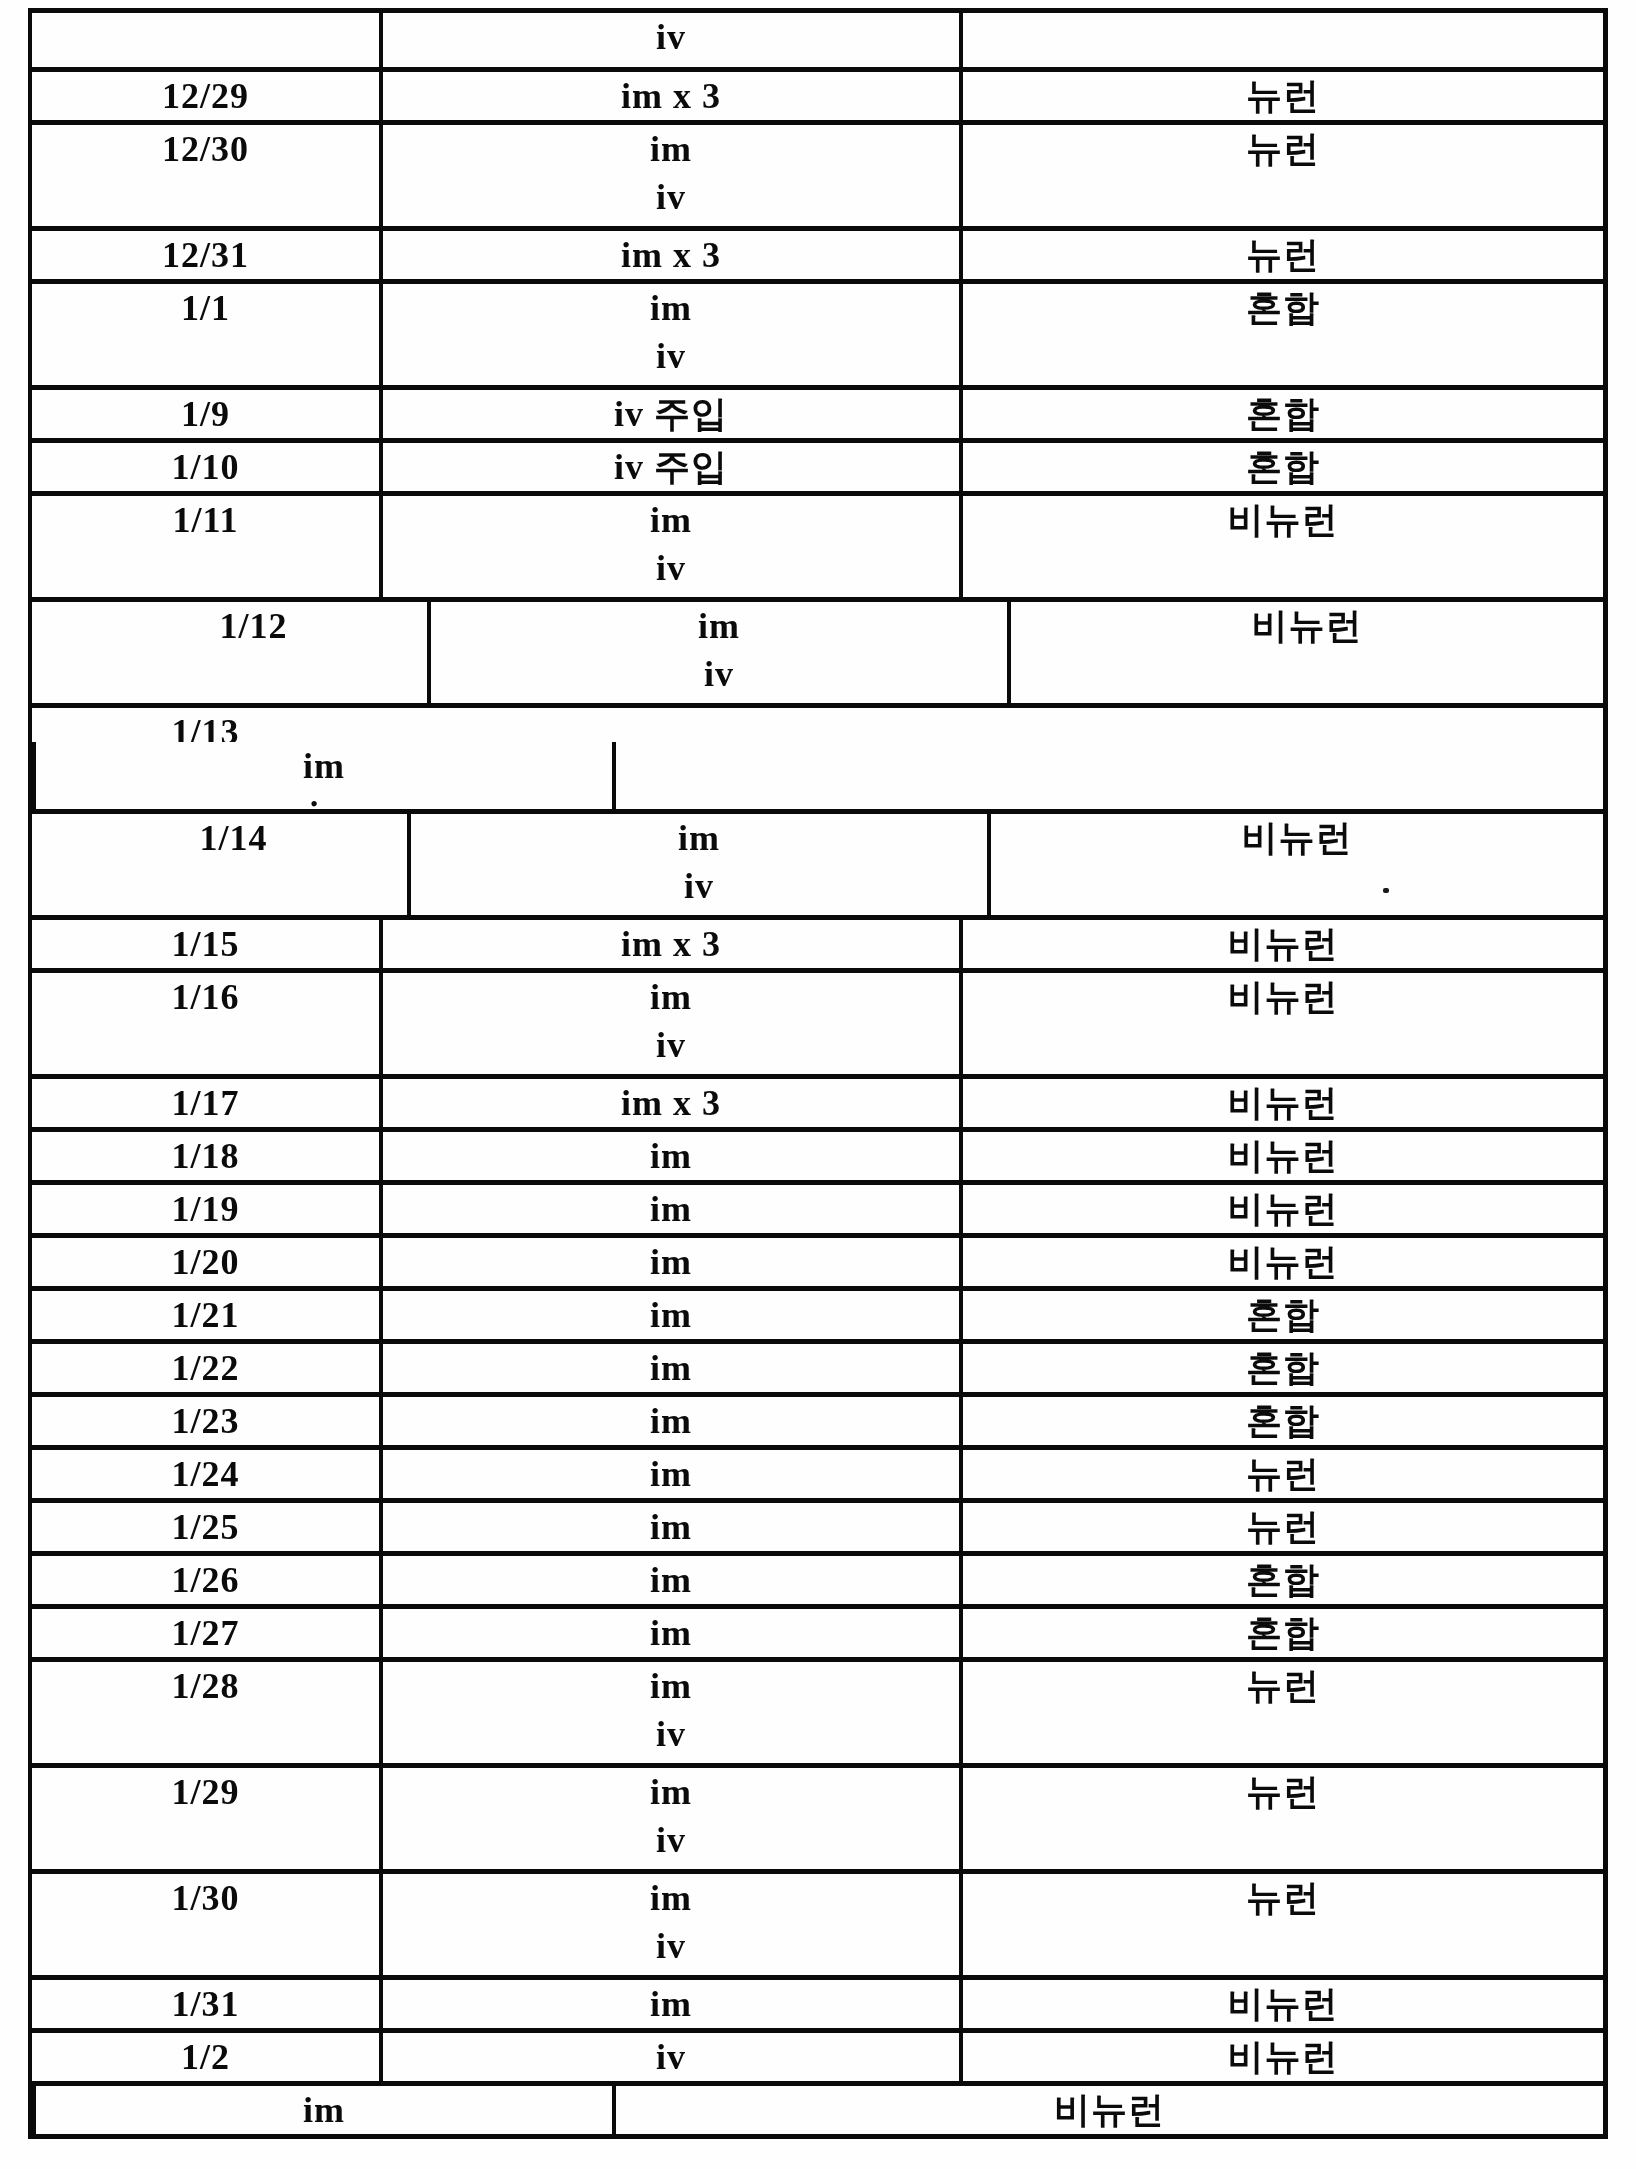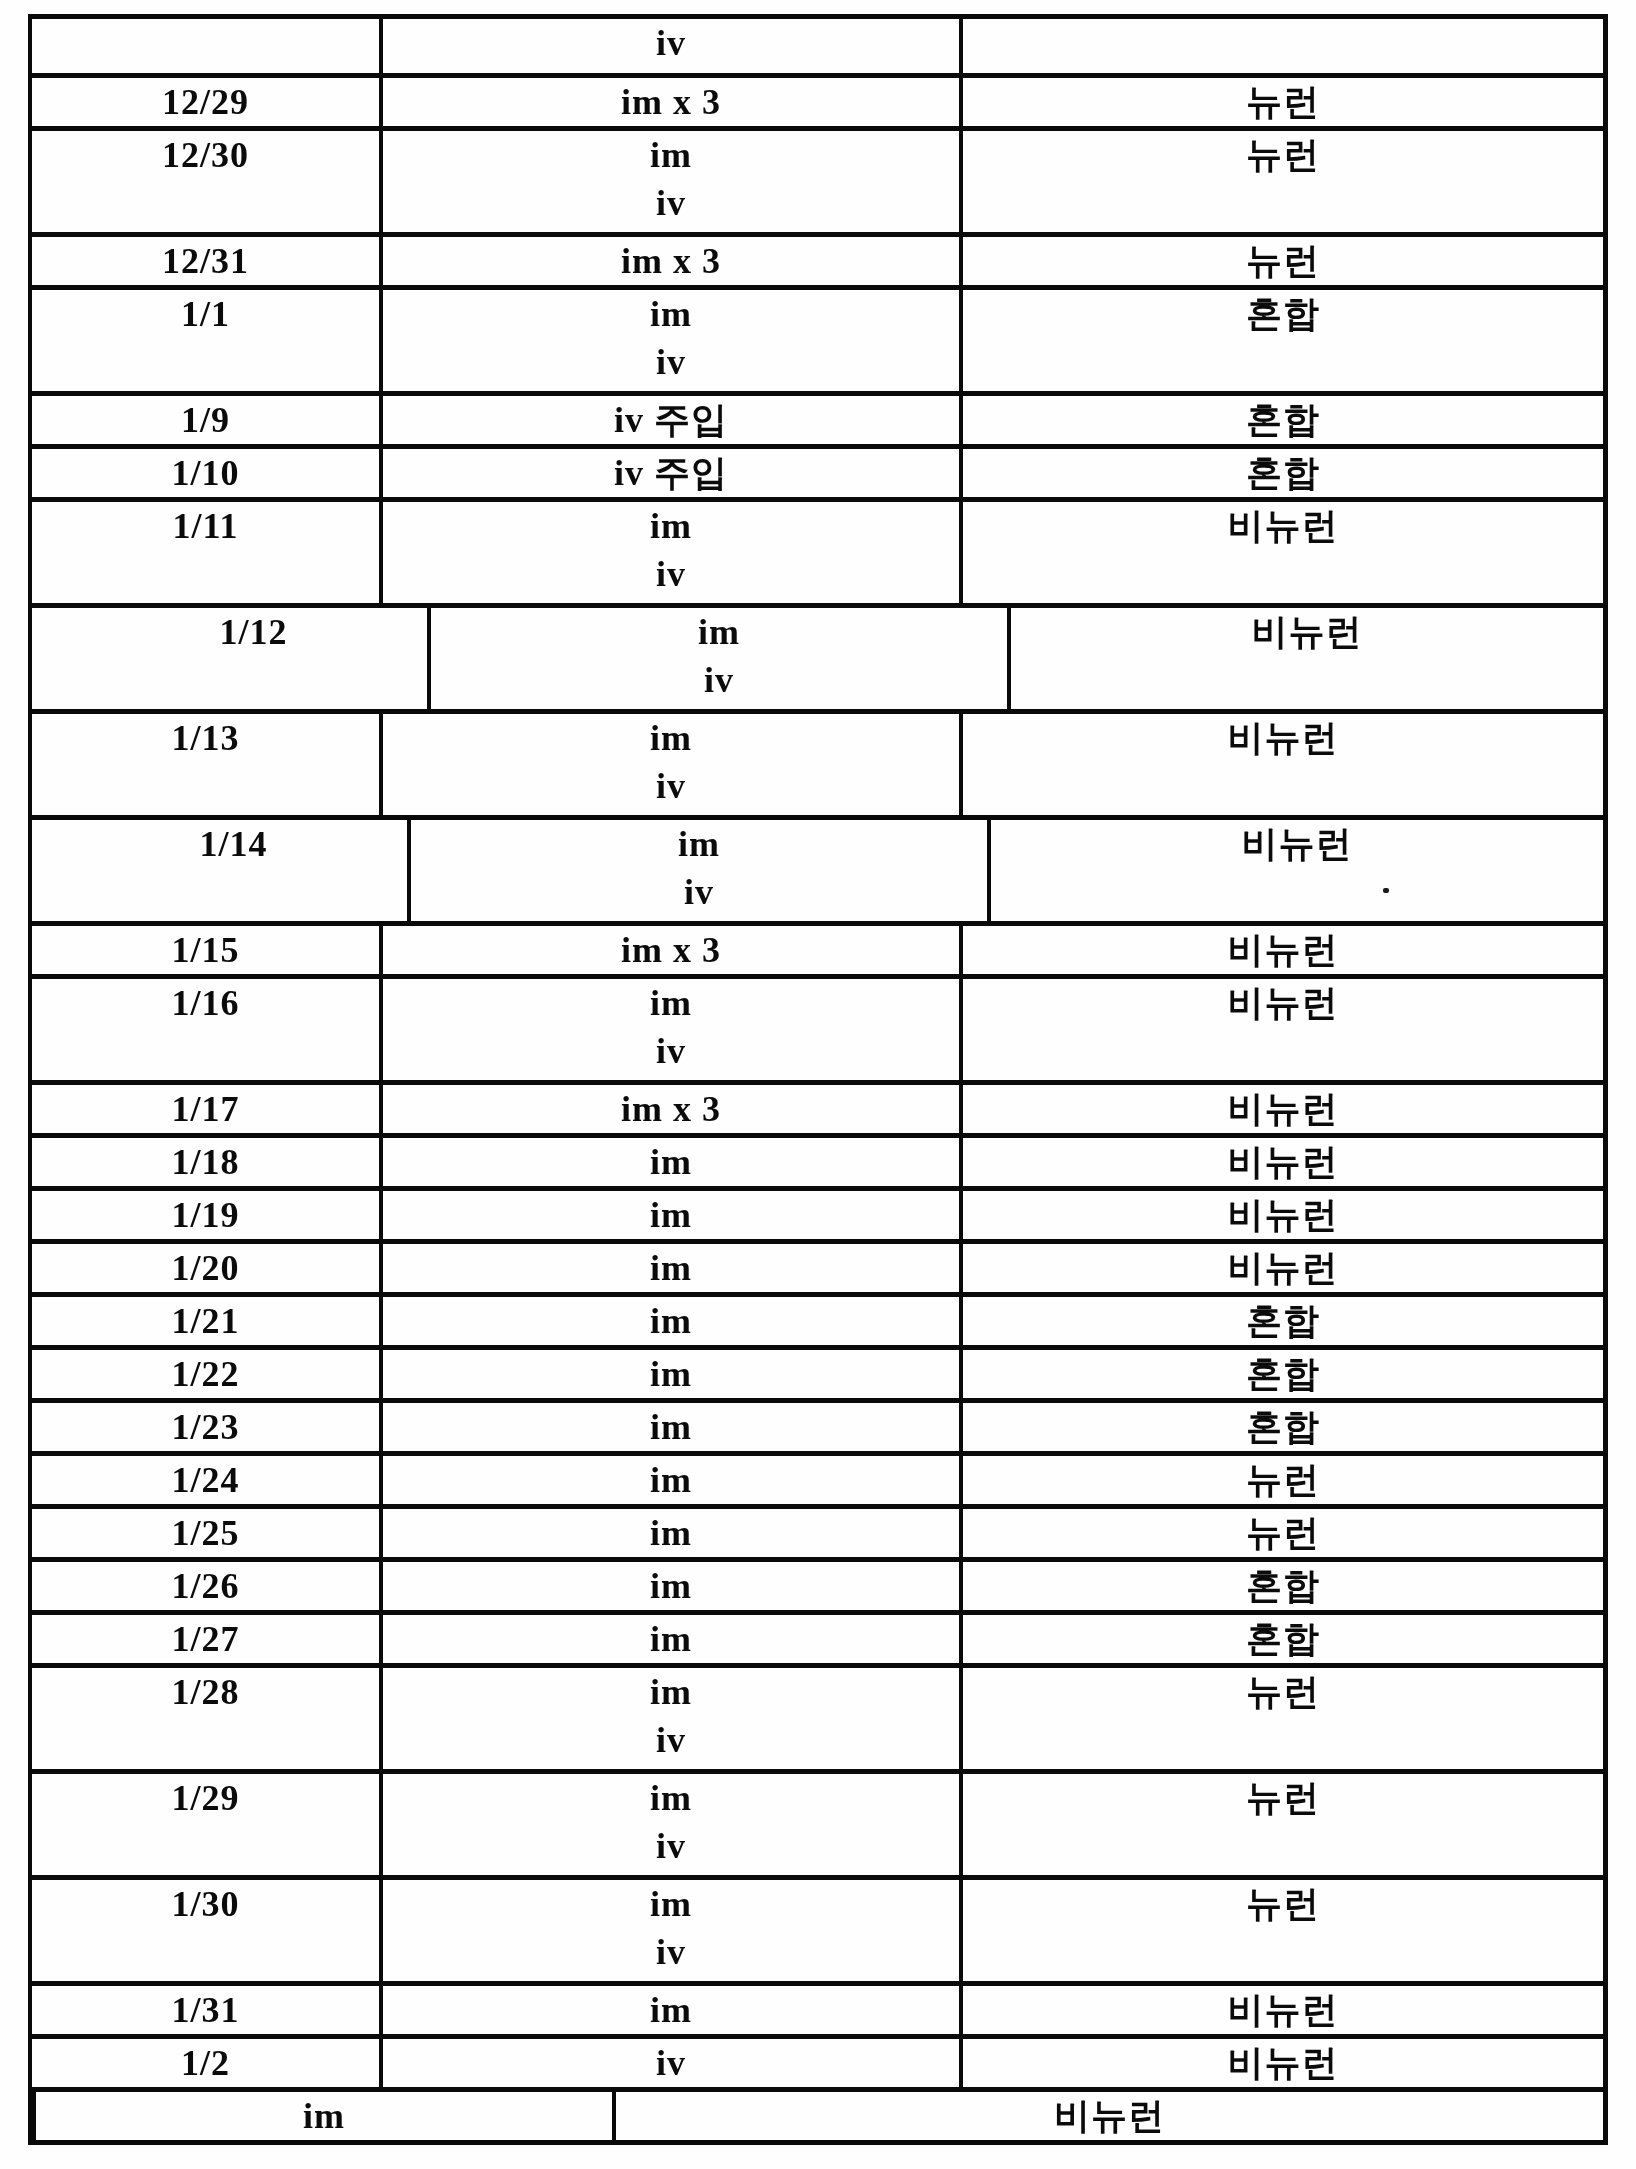--- a/index.html
+++ b/index.html
@@ -11,21 +11,21 @@
     position: relative;
     width: 1636px;
     height: 2169px;
     background: #fefefe;
     overflow: hidden;
     font-family: "Liberation Serif", "DejaVu Serif", serif;
   }
   .tbl {
     position: absolute;
     left: 28px;
-    top: 14px;
+    top: 8px;
     width: 1580px;
     box-sizing: border-box;
     border-left: 4px solid #0a0a0a;
     border-right: 5px solid #0a0a0a;
     border-bottom: 5px solid #0a0a0a;
     background: #fefefe;
   }
   .row {
     display: flex;
     border-top: 5px solid #0a0a0a;
@@ -126,21 +126,21 @@
         <div class="cell c-result">비뉴런</div>
       </div>
       <div class="row" style="height: 101px; padding-left: 48px;">
         <div class="cell c-date">1/12</div>
         <div class="cell c-admin">
           <div class="admin-line">im</div>
           <div class="admin-line">iv</div>
         </div>
         <div class="cell c-result">비뉴런</div>
       </div>
-      <div class="row" style="height: 101px;">
+      <div class="row" style="height: 101px; flex-direction: column;">
         <div class="cell c-date">1/13</div>
         <div class="cell c-admin">
           <div class="admin-line">im</div>
           <div class="admin-line">iv</div>
         </div>
         <div class="cell c-result">비뉴런</div>
       </div>
       <div class="row" style="height: 101px; padding-left: 28px;">
         <div class="cell c-date">1/14</div>
         <div class="cell c-admin">

